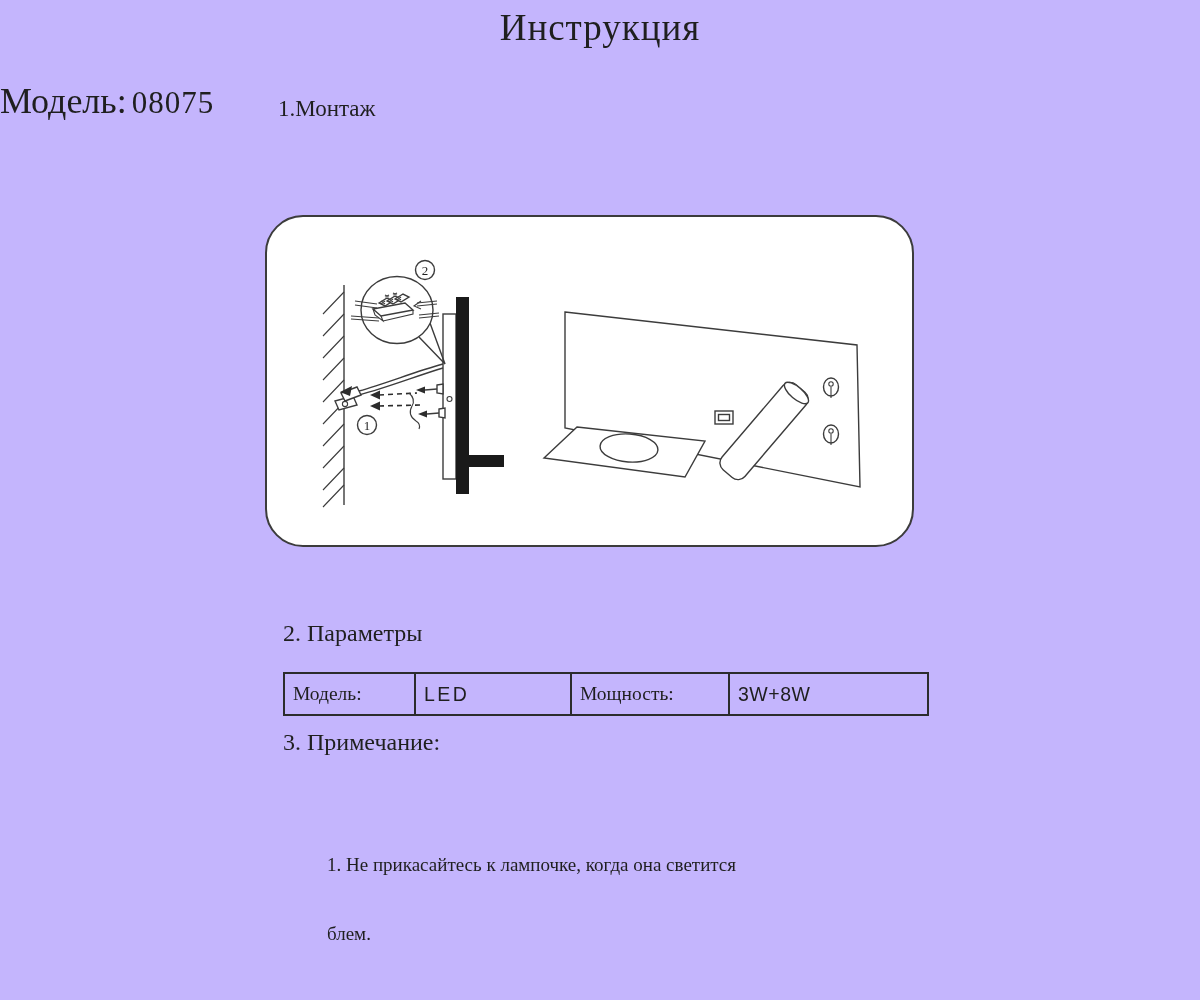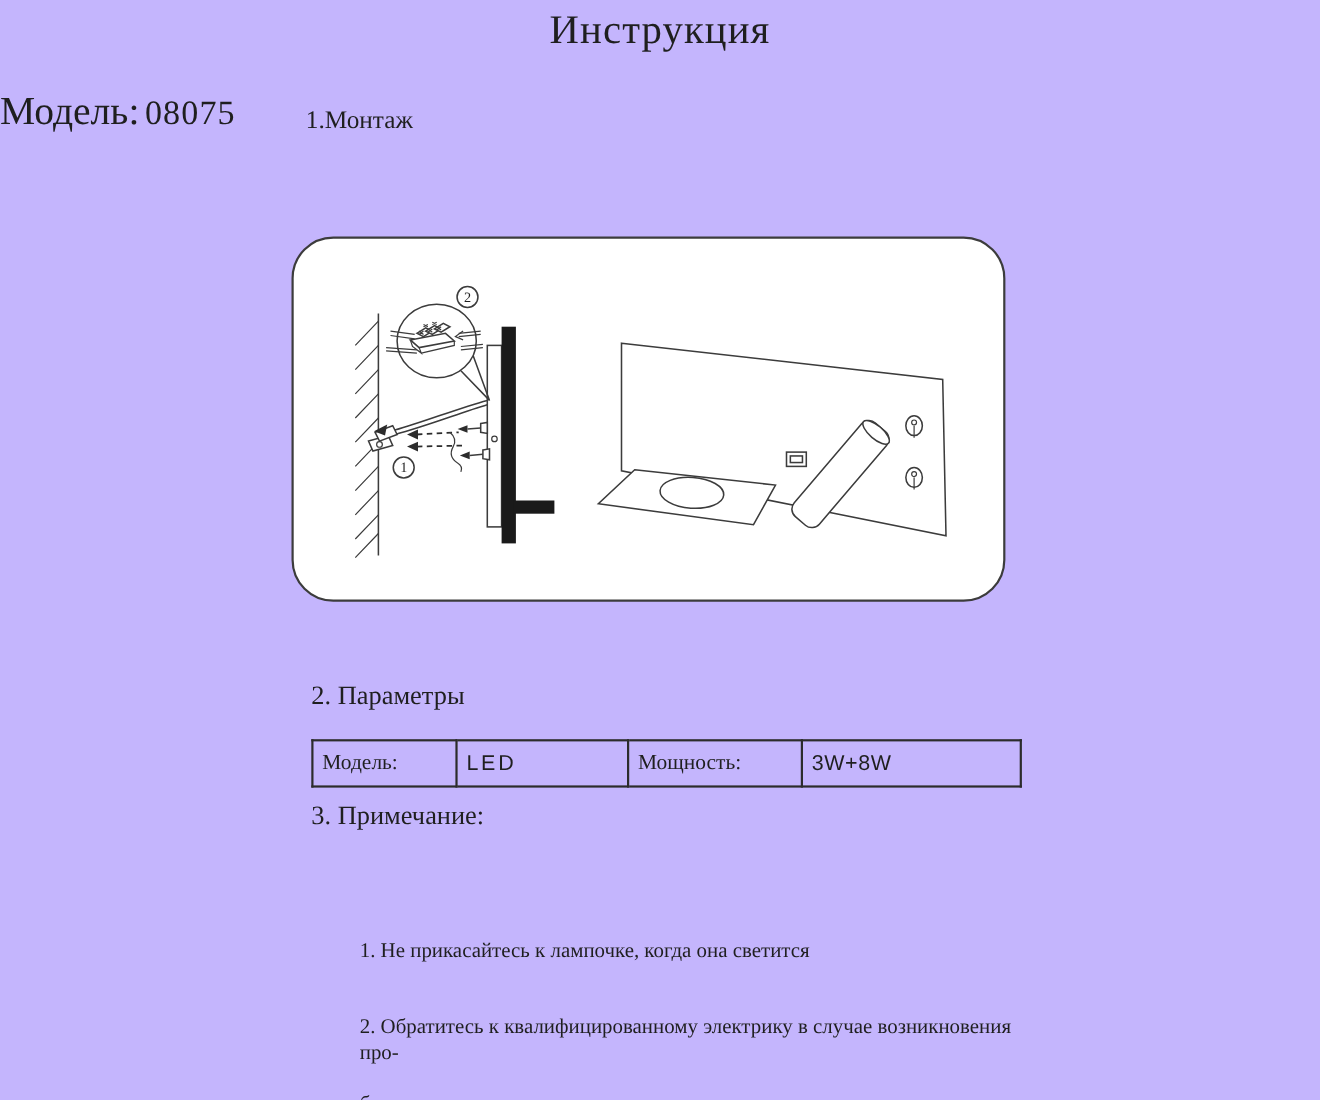--- a/index.html
+++ b/index.html
@@ -189,21 +189,20 @@
       <td>Мощность:</td>
       <td class="val-sans">3W+8W</td>
     </tr>
   </tbody>
     </table>
 
   <div class="sec-heading h-notes">3. Примечание:</div>
 
   <div class="notes">
     <div class="note-line">1. Не прикасайтесь к лампочке, когда она светится</div>
-    <div class="note-line">2. Обратитесь к квалифицированному электрику в случае возникновения про-</div>
     <div class="note-line">блем.</div>
     
     
     
     
     
   </div>
 
 </div>
 

